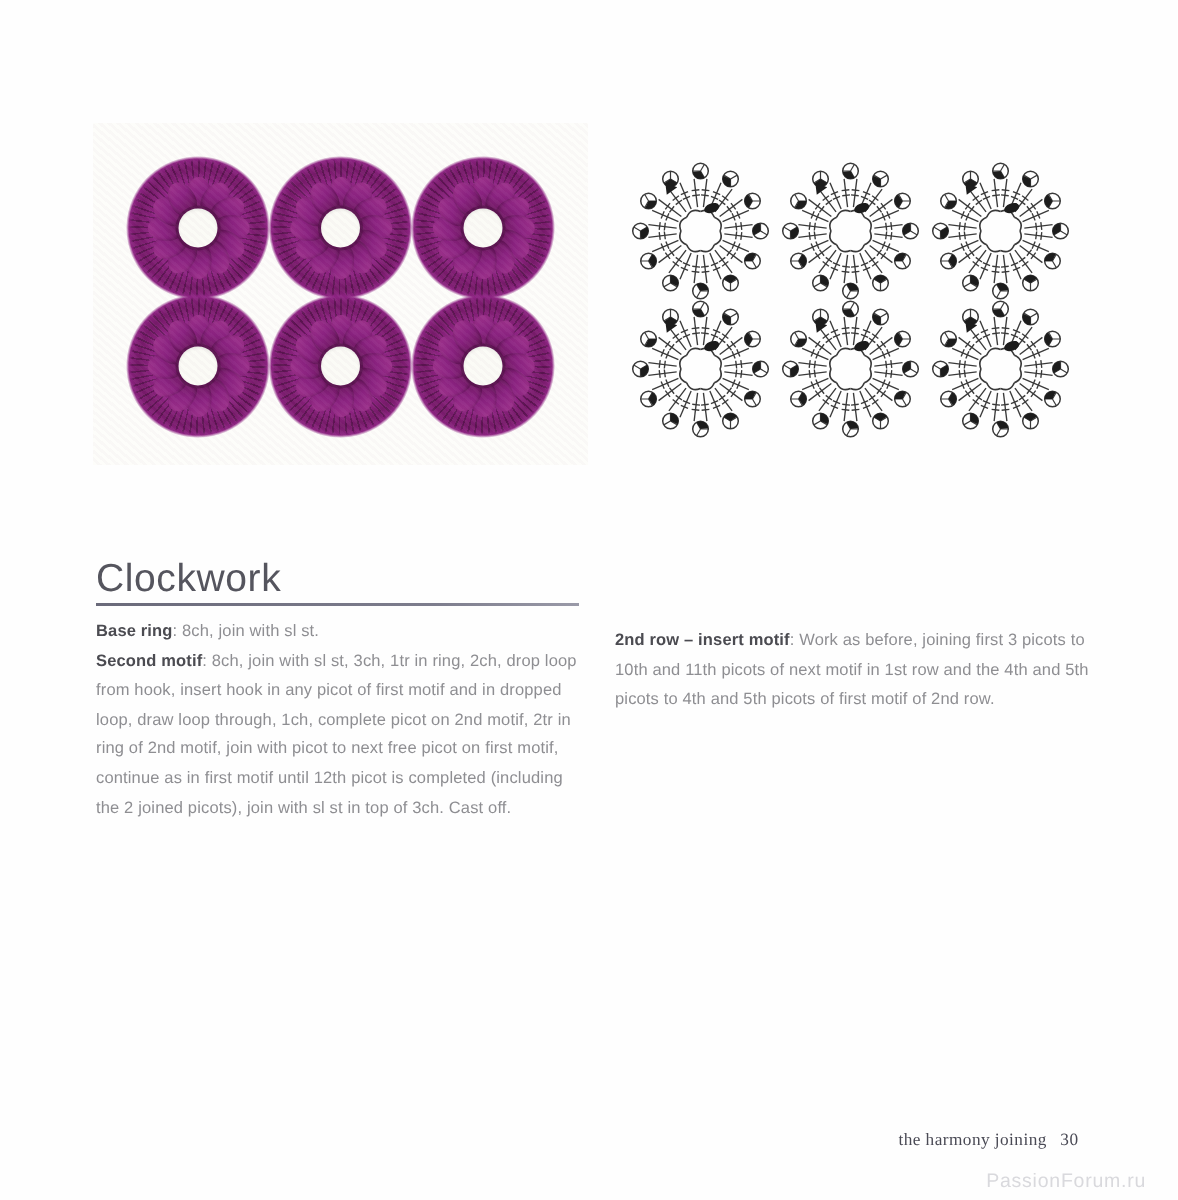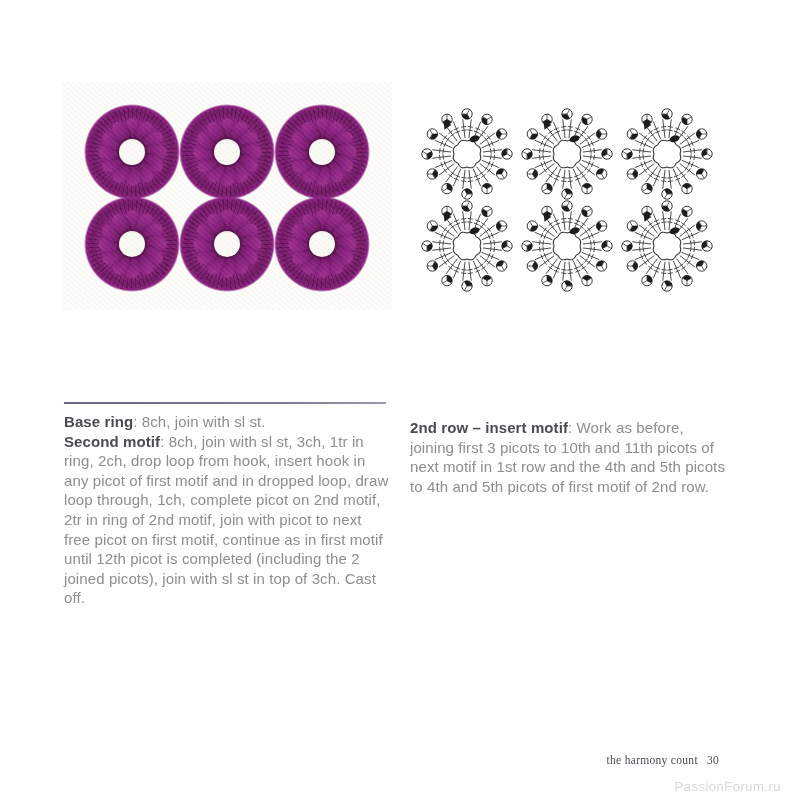--- a/index.html
+++ b/index.html
@@ -160,21 +160,21 @@
     left: 64px;
     top: 402px;
     width: 322px;
     height: 2px;
     background: linear-gradient(90deg, #6a6a7a 0%, #7d7d8d 70%, #9a9aa8 100%);
   }
 
   
   .col {
     position: absolute;
-    font-size: 15px;
+    font-size: 11px;
     line-height: 19.6px;
     color: #8e8e92;
     letter-spacing: .1px;
   }
   .col p {
     margin: 0;
   }
   .col .lbl {
     color: #4b4b51;
     font-weight: 700;
@@ -198,21 +198,21 @@
     font-family: "Liberation Serif", serif;
     font-size: 11.5px;
     color: #4a4a55;
     letter-spacing: .3px;
   }
   .footer .pageno {
     margin-left: 9px;
   }
   .watermark {
     position: absolute;
-    right: 4px;
+    right: 21px;
     bottom: 6px;
     font-family: "Liberation Sans", sans-serif;
     font-size: 13px;
     letter-spacing: .5px;
     color: #d9d9dd;
   }
 </style>
 </head>
 <body>
 
@@ -1646,29 +1646,32 @@
             <line x1="233.00" y1="113.36" x2="237.50" y2="115.96" stroke="#3a3a3a" stroke-width="0.8"></line>
             <line x1="233.00" y1="113.36" x2="228.50" y2="115.96" stroke="#3a3a3a" stroke-width="0.8"></line>
             <path d="M233.00,113.36 L237.50,115.96 A5.2,5.2 0 0,1 228.74,116.34 Z" fill="#1c1c1c" stroke="none"></path>
           </g>
           <path d="M237.51,118.86 l-8,-3 l1,8 z" fill="#1c1c1c" stroke="none"></path>
           <ellipse cx="260.45" cy="132.72" rx="5.2" ry="3.1" transform="rotate(-20 260.45 132.72)" fill="#1c1c1c"></ellipse>
         </g>
       </svg>
   </div>
 
+  <div class="heading">
+    <h1>Clockwork</h1>
+  </div>
   <div class="heading-rule"></div>
 
   <div class="col col-left" id="col-left">
       <p><span class="lbl">Base ring</span><span>: 8ch, join with sl st.</span></p>
       <p><span class="lbl">Second motif</span><span>: 8ch, join with sl st, 3ch, 1tr in ring, 2ch, drop loop from hook, insert hook in any picot of first motif and in dropped loop, draw loop through, 1ch, complete picot on 2nd motif, 2tr in ring of 2nd motif, join with picot to next free picot on first motif, continue as in first motif until 12th picot is completed (including the 2 joined picots), join with sl st in top of 3ch. Cast off.</span></p>
     </div>
   <div class="col col-right" id="col-right">
       <p><span class="lbl">2nd row – insert motif</span><span>: Work as before, joining first 3 picots to 10th and 11th picots of next motif in 1st row and the 4th and 5th picots to 4th and 5th picots of first motif of 2nd row.</span></p>
     </div>
 
   <div class="footer">
-    <span>the harmony count</span><span class="pageno">30</span>
+    <span>the harmony joining</span><span class="pageno">30</span>
   </div>
 
   <div class="watermark">PassionForum.ru</div>
 
 </div>
 
 </body></html>

